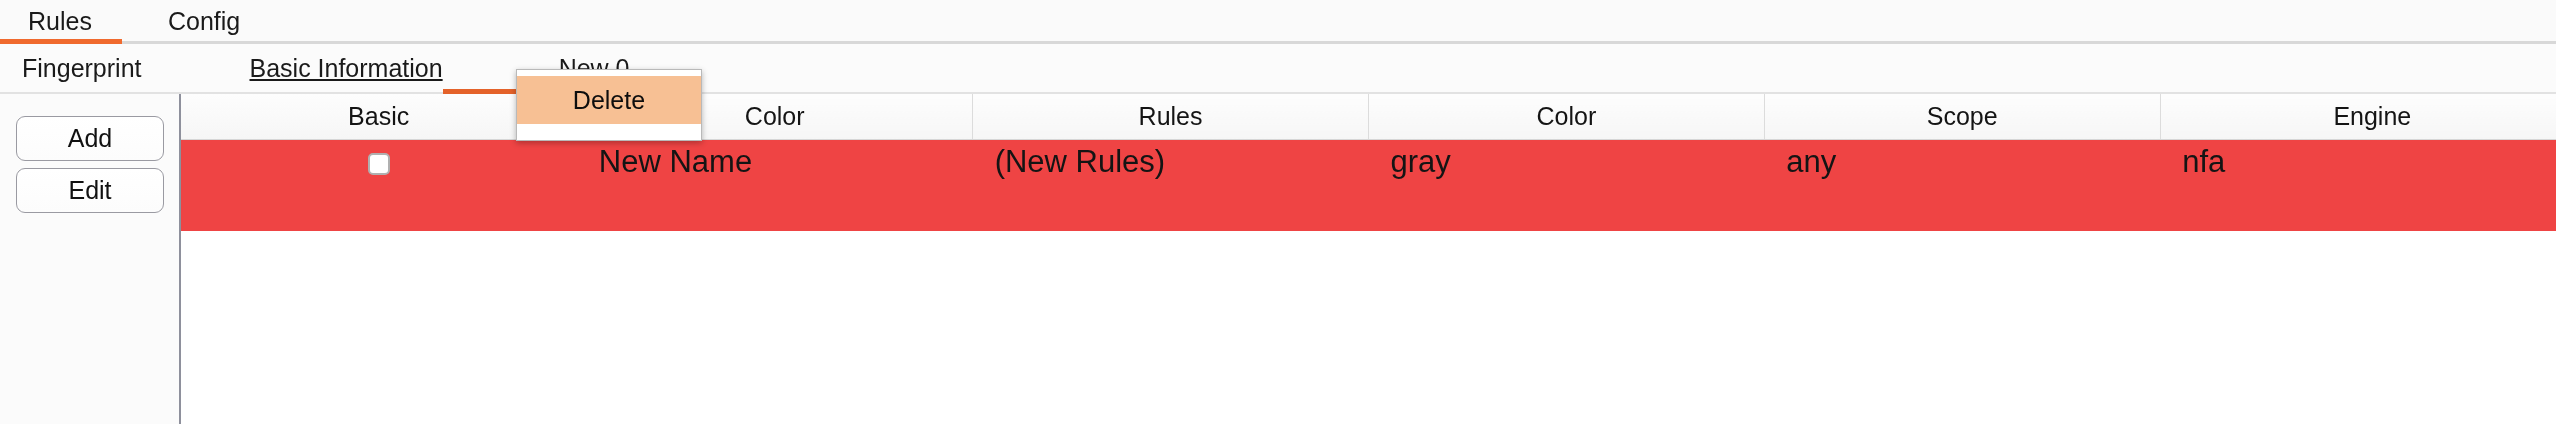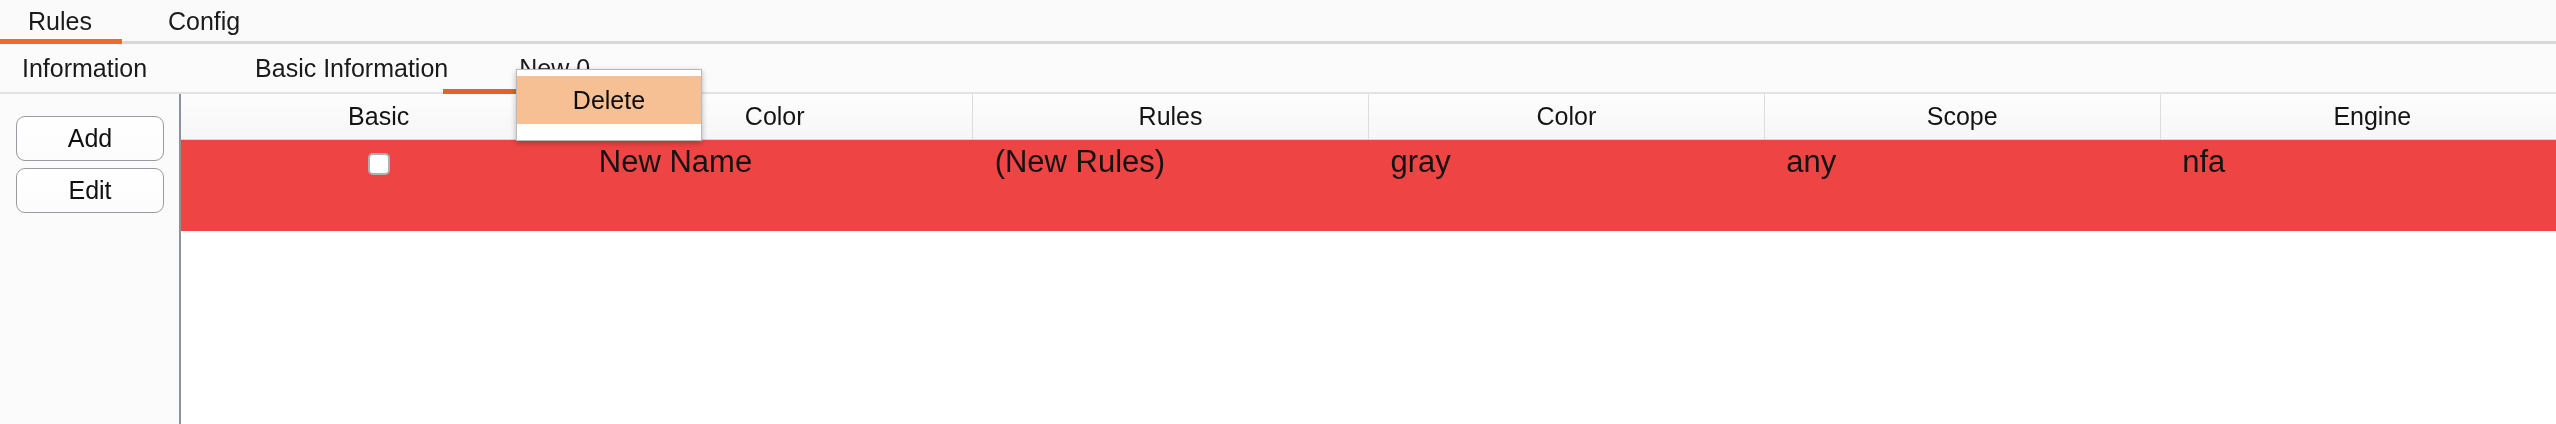--- a/index.html
+++ b/index.html
@@ -35,21 +35,21 @@
   .tabbar-secondary {
     position:absolute; left:0; top:44px; width:2556px; height:50px;
     background:#fbfbfb;
   }
   .tabbar-secondary .tabs { display:flex; align-items:center; height:48px; padding-left:22px; }
   .tab-s {
     font-size:25px; color:#1a1a1a; line-height:48px;
     white-space:nowrap; cursor:default;
   }
   .tab-s.t-fingerprint { margin-right:108px; }
-  .tab-s.t-basic { margin-right:71px; }
+  .tab-s.t-basic { margin-right:116px;text-decoration:underline; }
   .tabbar-secondary .rule-line {
     position:absolute; left:0; bottom:0; width:2556px; height:2px;
     background:#e2e2e2;
   }
   .tabbar-secondary .active-underline {
     position:absolute; left:443px; bottom:0; width:125px; height:5px;
     background:#e4622a;
   }
 
   
@@ -142,21 +142,21 @@
     <div class="tabs">
       <div class="tab-p">Rules</div>
       <div class="tab-p">Config</div>
     </div>
     <div class="rule-line"></div>
     <div class="active-underline"></div>
   </div>
 
   <div class="tabbar-secondary">
     <div class="tabs">
-      <div class="tab-s t-fingerprint">Information</div>
+      <div class="tab-s t-fingerprint">Fingerprint</div>
       <div class="tab-s t-basic">Basic Information</div>
       <div class="tab-s t-new">New 0</div>
     </div>
     <div class="rule-line"></div>
     <div class="active-underline"></div>
   </div>
 
   <div class="body-area">
 
     <div class="button-panel">

